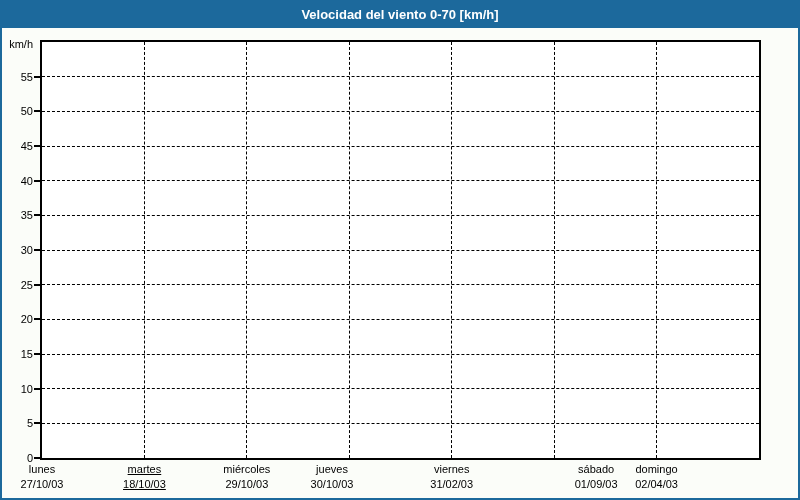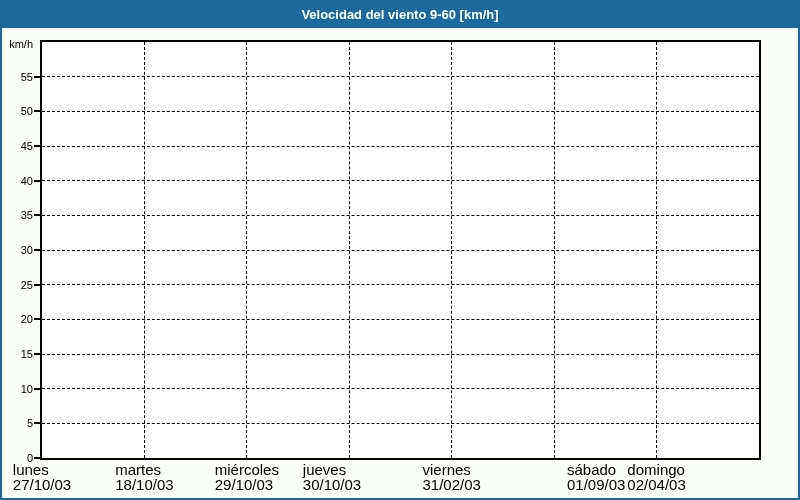--- a/index.html
+++ b/index.html
@@ -73,32 +73,33 @@
     width: 40px;
     text-align: right;
     font-size: 11px;
     color: #000000;
     line-height: 14px;
     white-space: nowrap;
   }
   .x-label {
     position: absolute;
     transform: translateX(-50%);
-    font-size: 15px;
+    text-align: center;
+    font-size: 11px;
     color: #000000;
     line-height: 15px;
     white-space: nowrap;
   }
 </style>
 </head>
 <body>
 
 <div id="chart-window" style="border-color: rgb(28, 105, 156); background: rgb(251, 253, 249);">
   <div id="title-bar" style="background: rgb(28, 105, 156); color: rgb(255, 255, 255);">
-    <span>Velocidad del viento 9-60 [km/h]</span>
+    <span>Velocidad del viento 0-70 [km/h]</span>
   </div>
   <div id="plot-area" style="background: rgb(255, 255, 255); border-color: rgb(0, 0, 0);">
       <div class="y-tick" style="left: -8px; top: 415px;"></div>
       <div class="y-tick-label" style="right: calc(100% + 9px); top: 409px;">0</div>
       <div class="y-grid" style="top: 380.833px; width: 717px;"></div>
       <div class="y-tick" style="left: -8px; top: 380.333px;"></div>
       <div class="y-tick-label" style="right: calc(100% + 9px); top: 374.333px;">5</div>
       <div class="y-grid" style="top: 346.167px; width: 717px;"></div>
       <div class="y-tick" style="left: -8px; top: 345.667px;"></div>
       <div class="y-tick-label" style="right: calc(100% + 9px); top: 339.667px;">10</div>
@@ -133,21 +134,21 @@
       <div class="x-grid" style="left: 101.929px; height: 416px;"></div>
       <div class="x-grid" style="left: 204.357px; height: 416px;"></div>
       <div class="x-grid" style="left: 306.786px; height: 416px;"></div>
       <div class="x-grid" style="left: 409.214px; height: 416px;"></div>
       <div class="x-grid" style="left: 511.643px; height: 416px;"></div>
       <div class="x-grid" style="left: 614.071px; height: 416px;"></div>
       <div class="x-label" style="left: 0px; top: calc(100% + 4px);">
         <div>lunes</div>
         <div>27/10/03</div>
       </div>
-      <div class="x-label" style="left: 102.429px; top: calc(100% + 4px);">
+      <div class="x-label" style="left: 102.429px; top: calc(100% + 4px); text-decoration: underline;">
         <div>martes</div>
         <div>18/10/03</div>
       </div>
       <div class="x-label" style="left: 204.857px; top: calc(100% + 4px);">
         <div>miércoles</div>
         <div>29/10/03</div>
       </div>
       <div class="x-label" style="left: 290px; top: calc(100% + 4px);">
         <div>jueves</div>
         <div>30/10/03</div>

